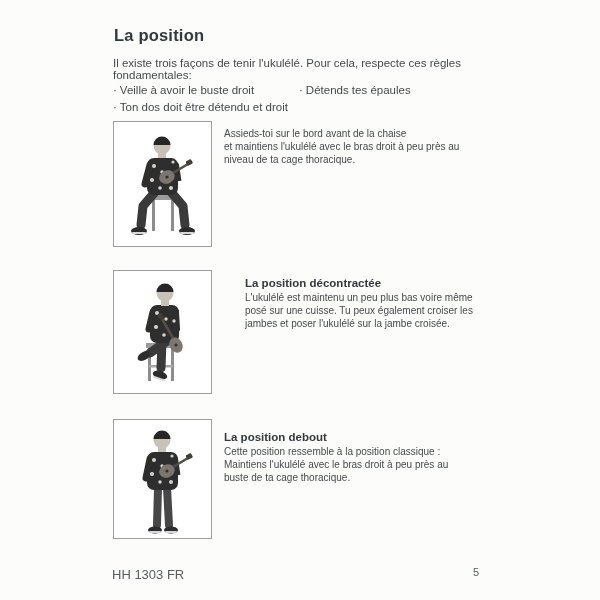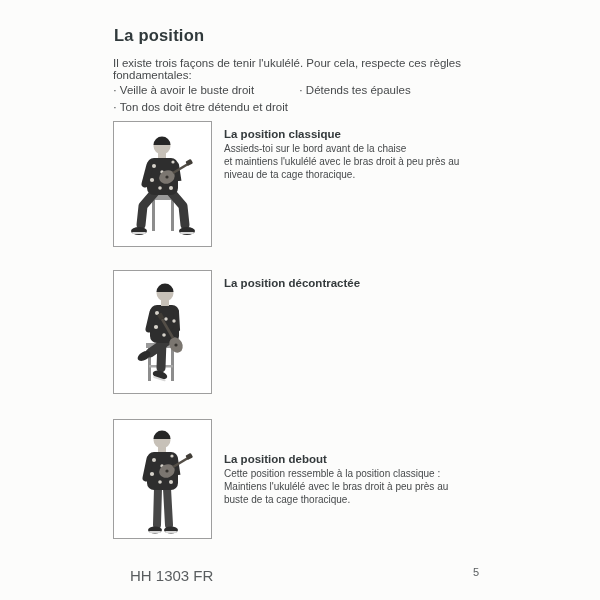--- a/index.html
+++ b/index.html
@@ -39,33 +39,33 @@
     background: #ffffff;
     box-sizing: content-box;
   }
   .photo-frame svg { display: block; }
   .frame-1 { top: 121px; height: 124px; }
   .frame-2 { top: 270px; height: 122px; }
   .frame-3 { top: 419px; height: 118px; }
 
   .section-text { left: 224px; width: 270px; }
   .text-1 { top: 127px; }
-  .text-2 { top: 276px; }
-  .text-3 { top: 452px; }
+  .text-2 { top: 276px; margin-left: 21px; }
+  .text-3 { top: 430px; }
   .section-heading {
     font-size: 11.5px; font-weight: bold;
     color: #343a3c; line-height: 14.5px;
   }
   .section-body {
     font-size: 10px; color: #46494b;
     line-height: 13px;
     white-space: pre-line;
   }
 
-  .footer-ref  { left: 130px; top: 567px; font-size: 15px; color: #595d5f; }
+  .footer-ref  { left: 112px; top: 567px; font-size: 13px; color: #595d5f; }
   .footer-page { left: 473px; top: 566px; font-size: 11px; color: #595d5f; }
 </style>
 </head>
 <body>
 
 <div class="page">
 
   <div class="abs title">La position</div>
 
   <div class="abs rules-col rules-left">
@@ -108,21 +108,20 @@
       </g>
       <g>
         <ellipse cx="53" cy="55" rx="8" ry="6.5" transform="rotate(-24 53 55)" fill="#7b7670"></ellipse>
         <circle cx="53" cy="55" r="1.6" fill="#35322e"></circle>
         <path d="M59 51 L74 42" stroke="#534e47" stroke-width="2.6"></path>
         <rect x="72" y="38" width="6" height="5" rx="1" transform="rotate(-28 75 40)" fill="#413d37"></rect>
       </g>
     </svg>
   </div>
   <div class="abs section-text text-1">
-    <div class="section-heading">La position classique</div>
     <div class="section-body">Assieds-toi sur le bord avant de la chaise
 et maintiens l'ukulélé avec le bras droit à peu près au
 niveau de ta cage thoracique.</div>
   </div>
 
   <div class="abs photo-frame frame-2">
     <svg width="97" height="122" viewBox="0 0 97 122">
       <g>
         <rect x="32" y="72" width="30" height="5" fill="#9a9a9a"></rect>
         <rect x="34" y="77" width="3" height="33" fill="#8d8d8d"></rect>
@@ -150,20 +149,23 @@
       <g>
         <ellipse cx="62" cy="74" rx="8" ry="6.3" transform="rotate(62 62 74)" fill="#7b7670"></ellipse>
         <circle cx="62" cy="74" r="1.6" fill="#35322e"></circle>
         <path d="M59 67 L48 48" stroke="#534e47" stroke-width="2.6"></path>
         <rect x="44" y="43" width="6" height="5" rx="1" transform="rotate(60 47 45)" fill="#413d37"></rect>
       </g>
     </svg>
   </div>
   <div class="abs section-text text-2">
     <div class="section-heading">La position décontractée</div>
+    <div class="section-body">L'ukulélé est maintenu un peu plus bas voire même
+posé sur une cuisse. Tu peux également croiser les
+jambes et poser l'ukulélé sur la jambe croisée.</div>
   </div>
 
   <div class="abs photo-frame frame-3">
     <svg width="97" height="118" viewBox="0 0 97 118">
       <g>
         <path d="M44 68 L43 105" stroke="#474747" stroke-width="8" stroke-linecap="round"></path>
         <path d="M53 68 L55 105" stroke="#474747" stroke-width="8" stroke-linecap="round"></path>
         <ellipse cx="41" cy="110" rx="7" ry="3.5" fill="#2c2c2c"></ellipse>
         <ellipse cx="57" cy="110" rx="7" ry="3.5" fill="#2c2c2c"></ellipse>
         <rect x="35" y="111" width="12" height="2" rx="1" fill="#d8d8d8"></rect>

